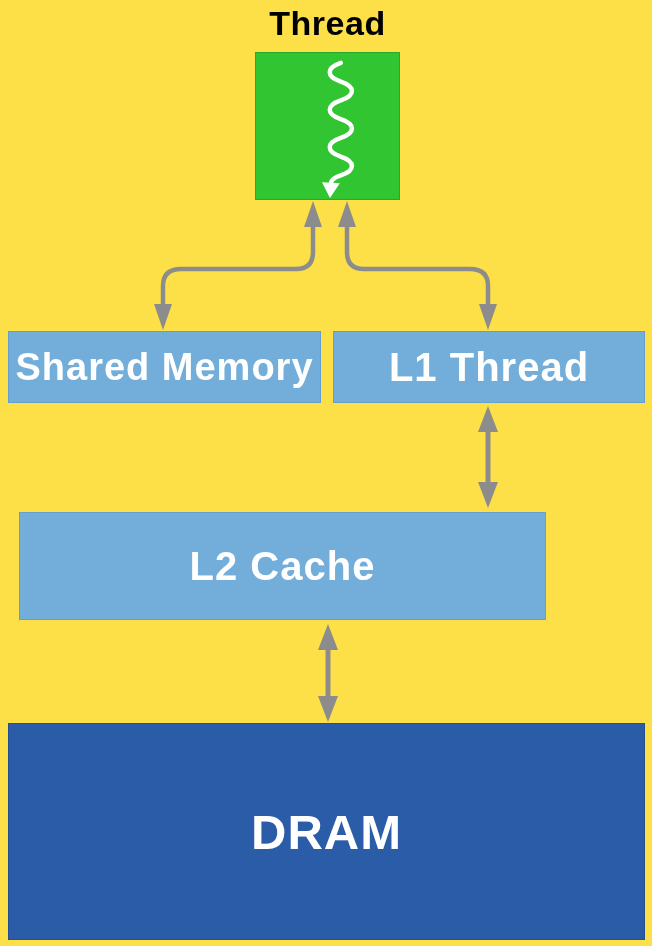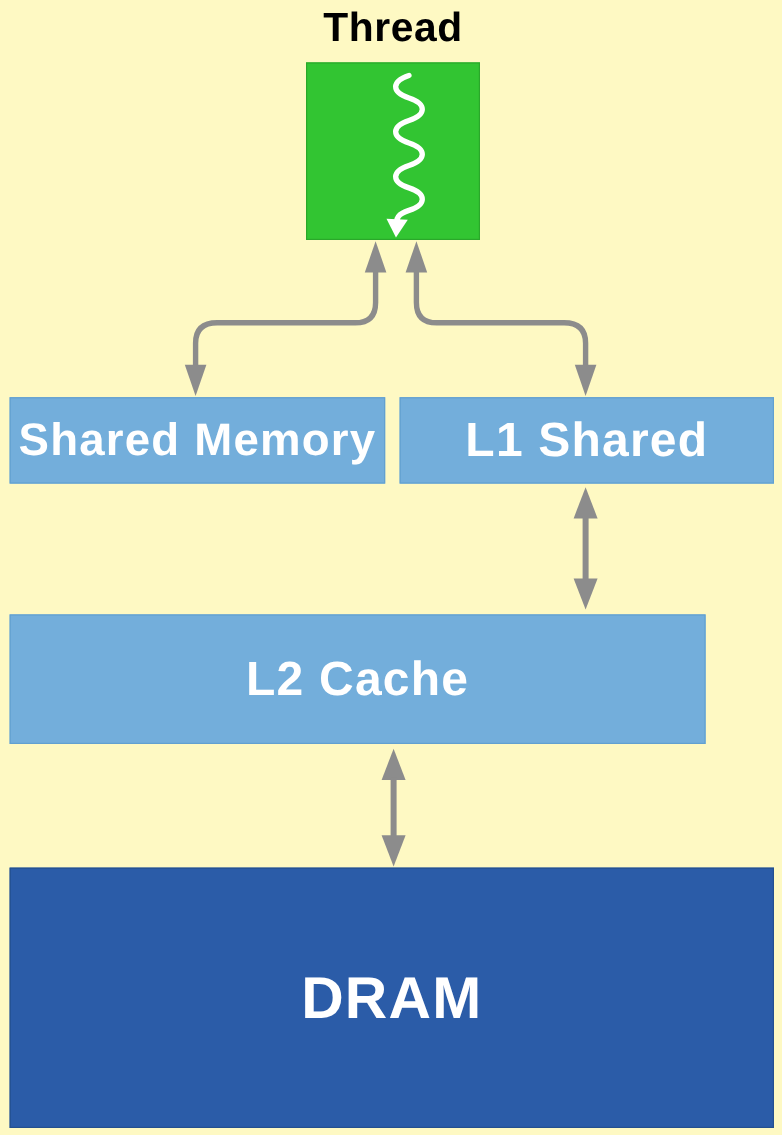--- a/index.html
+++ b/index.html
@@ -5,21 +5,21 @@
   html, body {
     margin: 0;
     padding: 0;
     background: #ffffff;
     font-family: "Liberation Sans", sans-serif;
   }
   .canvas {
     position: relative;
     width: 652px;
     height: 946px;
-    background: #fef9c3;
+    background: #fde047;
     overflow: hidden;
   }
   .thread-label {
     position: absolute;
     left: 205px;
     top: 4px;
     width: 245px;
     text-align: center;
     font-size: 34px;
     font-weight: bold;
@@ -51,21 +51,21 @@
     font-weight: bold;
     font-size: 40px;
     letter-spacing: 1px;
   }
   .box-blue {
     background: var(--cache-blue, #73aedb);
     border: 1px solid var(--cache-blue-border, #62a0d0);
   }
   .box-shared { left: 8px;   top: 331px; width: 313px; height: 72px;  font-size: 38px; }
   .box-l1     { left: 333px; top: 331px; width: 312px; height: 72px;  }
-  .box-l2     { left: 8px;   top: 512px; width: 580px; height: 108px; }
+  .box-l2     { left: 19px;   top: 512px; width: 527px; height: 108px; }
   .box-dram   {
     left: 8px; top: 723px; width: 637px; height: 217px;
     background: var(--dram-blue, #2b5ca8);
     border: 1px solid var(--dram-blue-border, #24508f);
     font-size: 49px;
   }
   .arrows-layer {
     position: absolute;
     left: 0; top: 0;
     width: 652px;
@@ -136,21 +136,21 @@
       <path class="arrow-line" stroke-width="5" d="M 328 648 L 328 698"></path>
       <polygon class="arrow-head" points="328,722 318,696 338,696"></polygon>
     </g>
   </svg>
 
   <div class="box box-blue box-shared">
     <span>Shared Memory</span>
   </div>
 
   <div class="box box-blue box-l1">
-    <span>L1 Shared</span>
+    <span>L1 Thread</span>
   </div>
 
   <div class="box box-blue box-l2">
     <span>L2 Cache</span>
   </div>
 
   <div class="box box-dram">
     <span>DRAM</span>
   </div>
 

